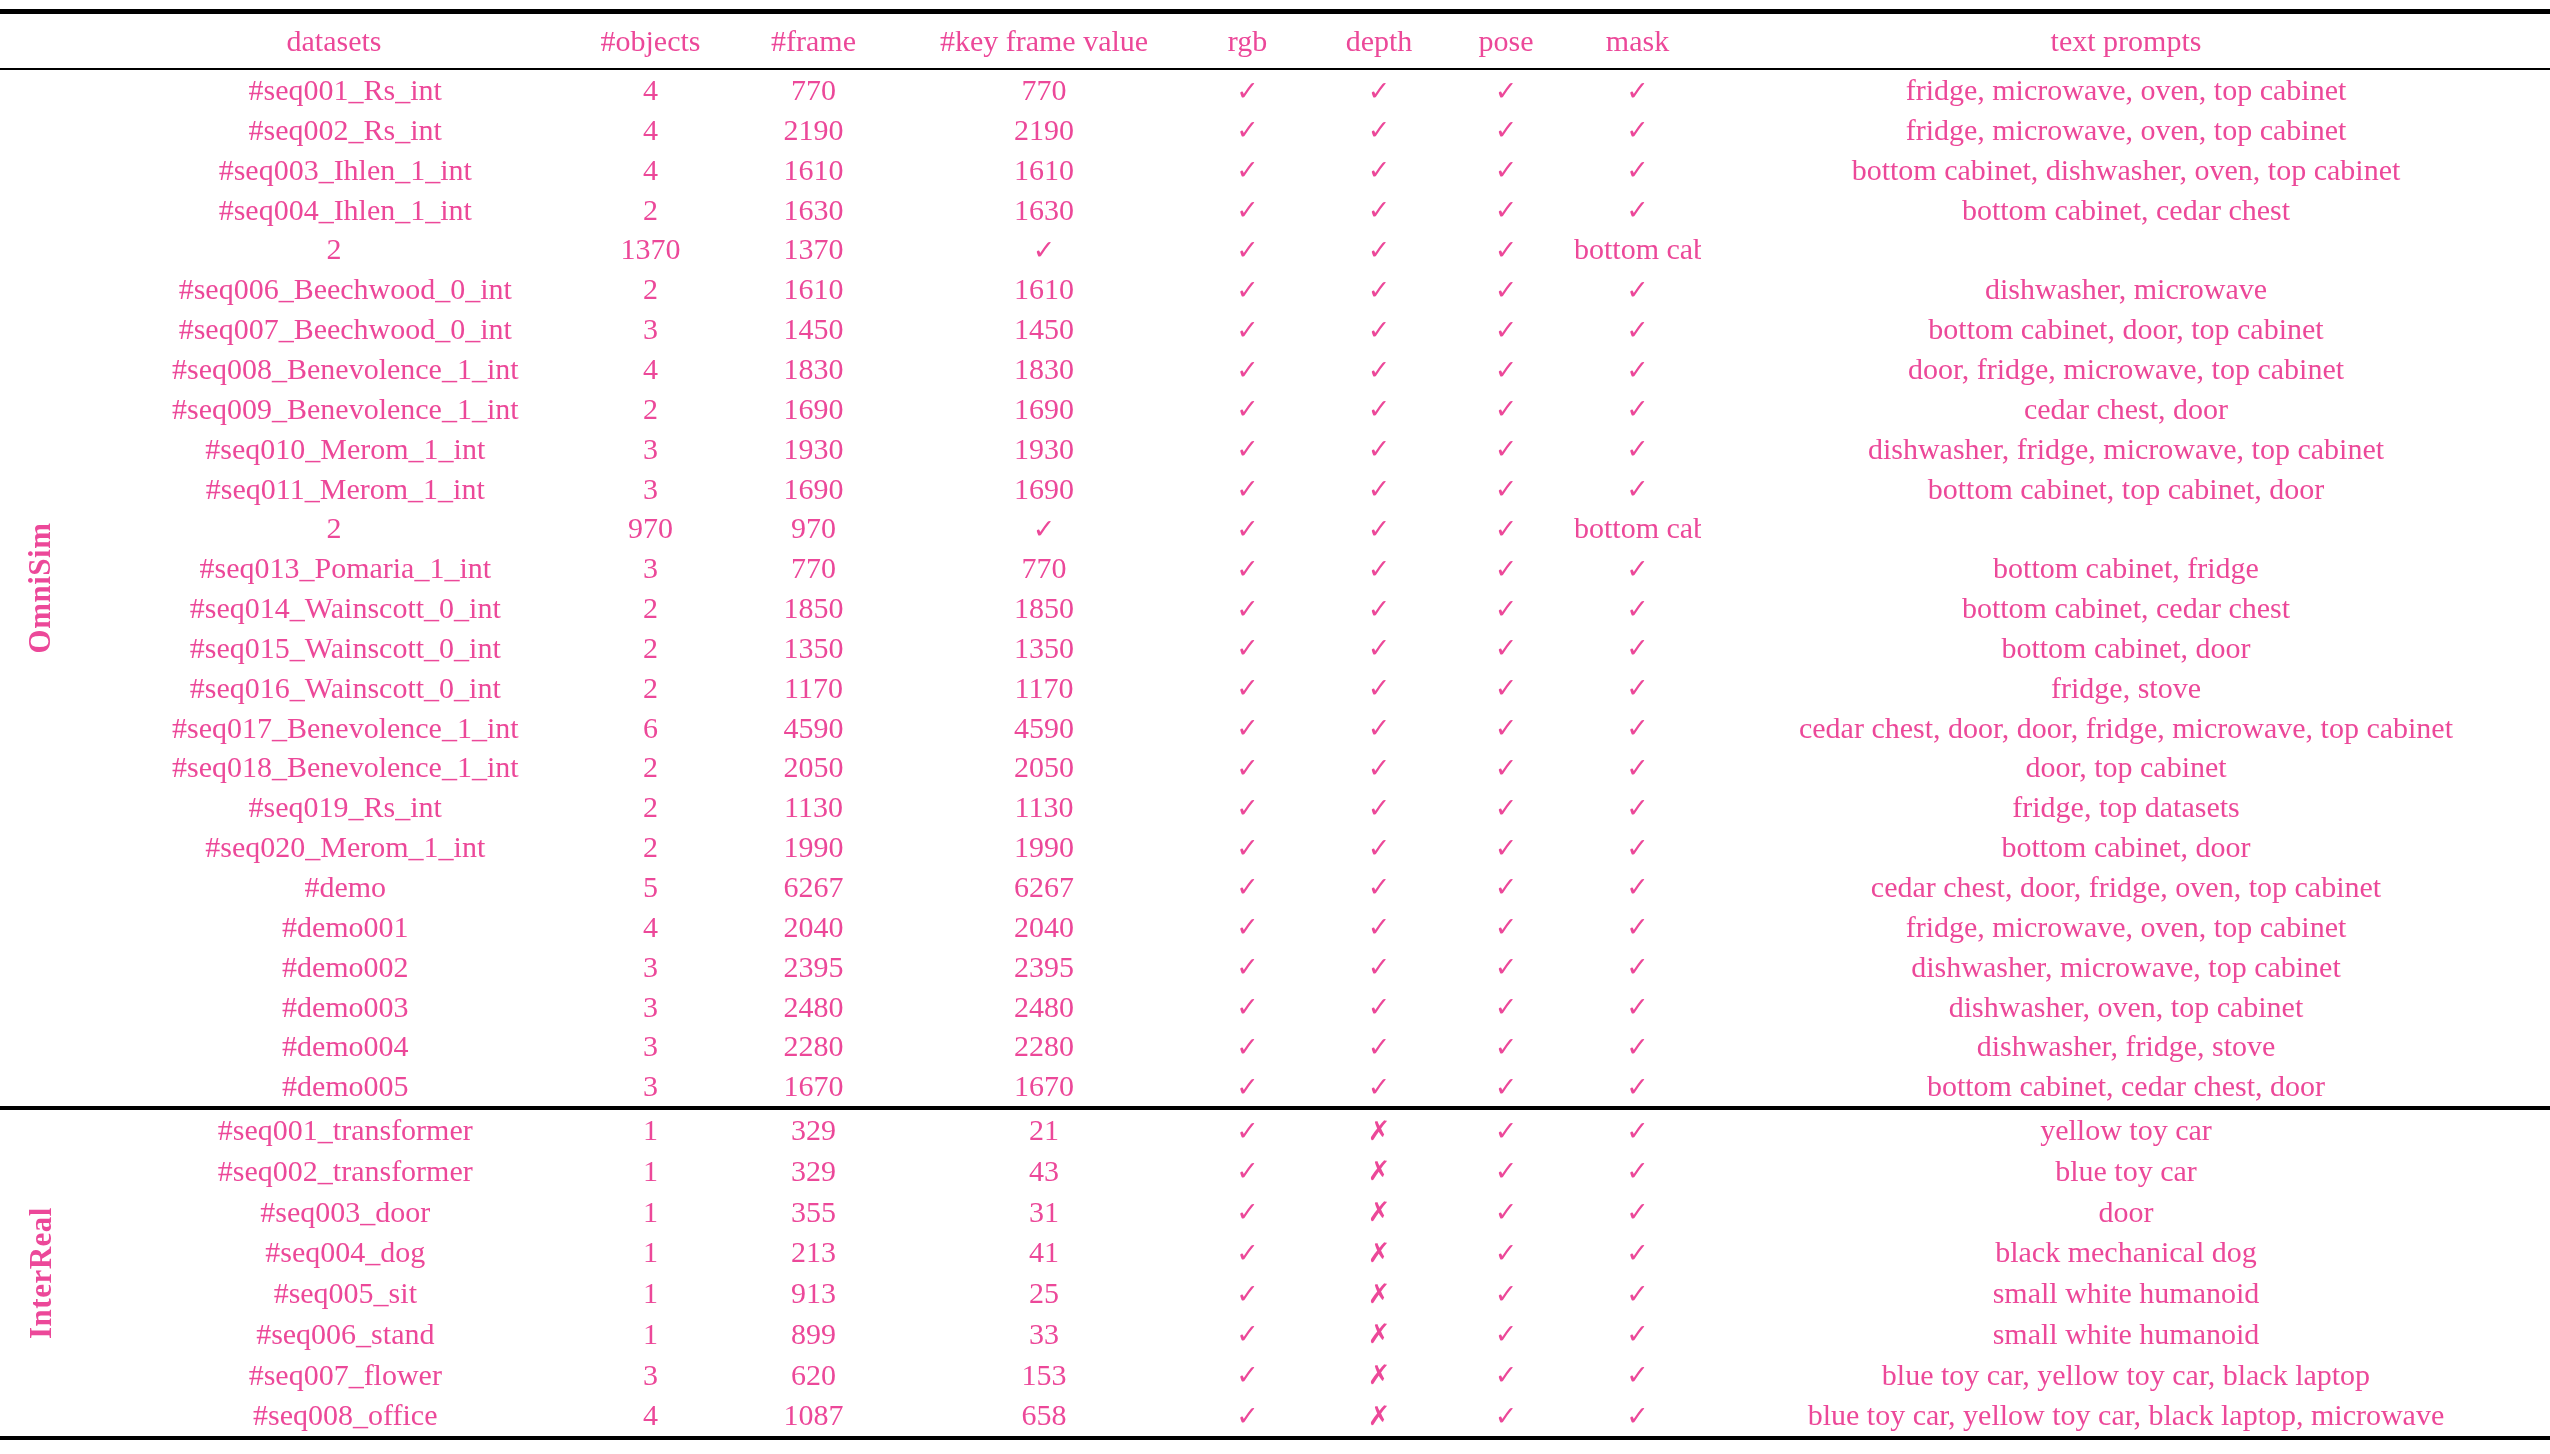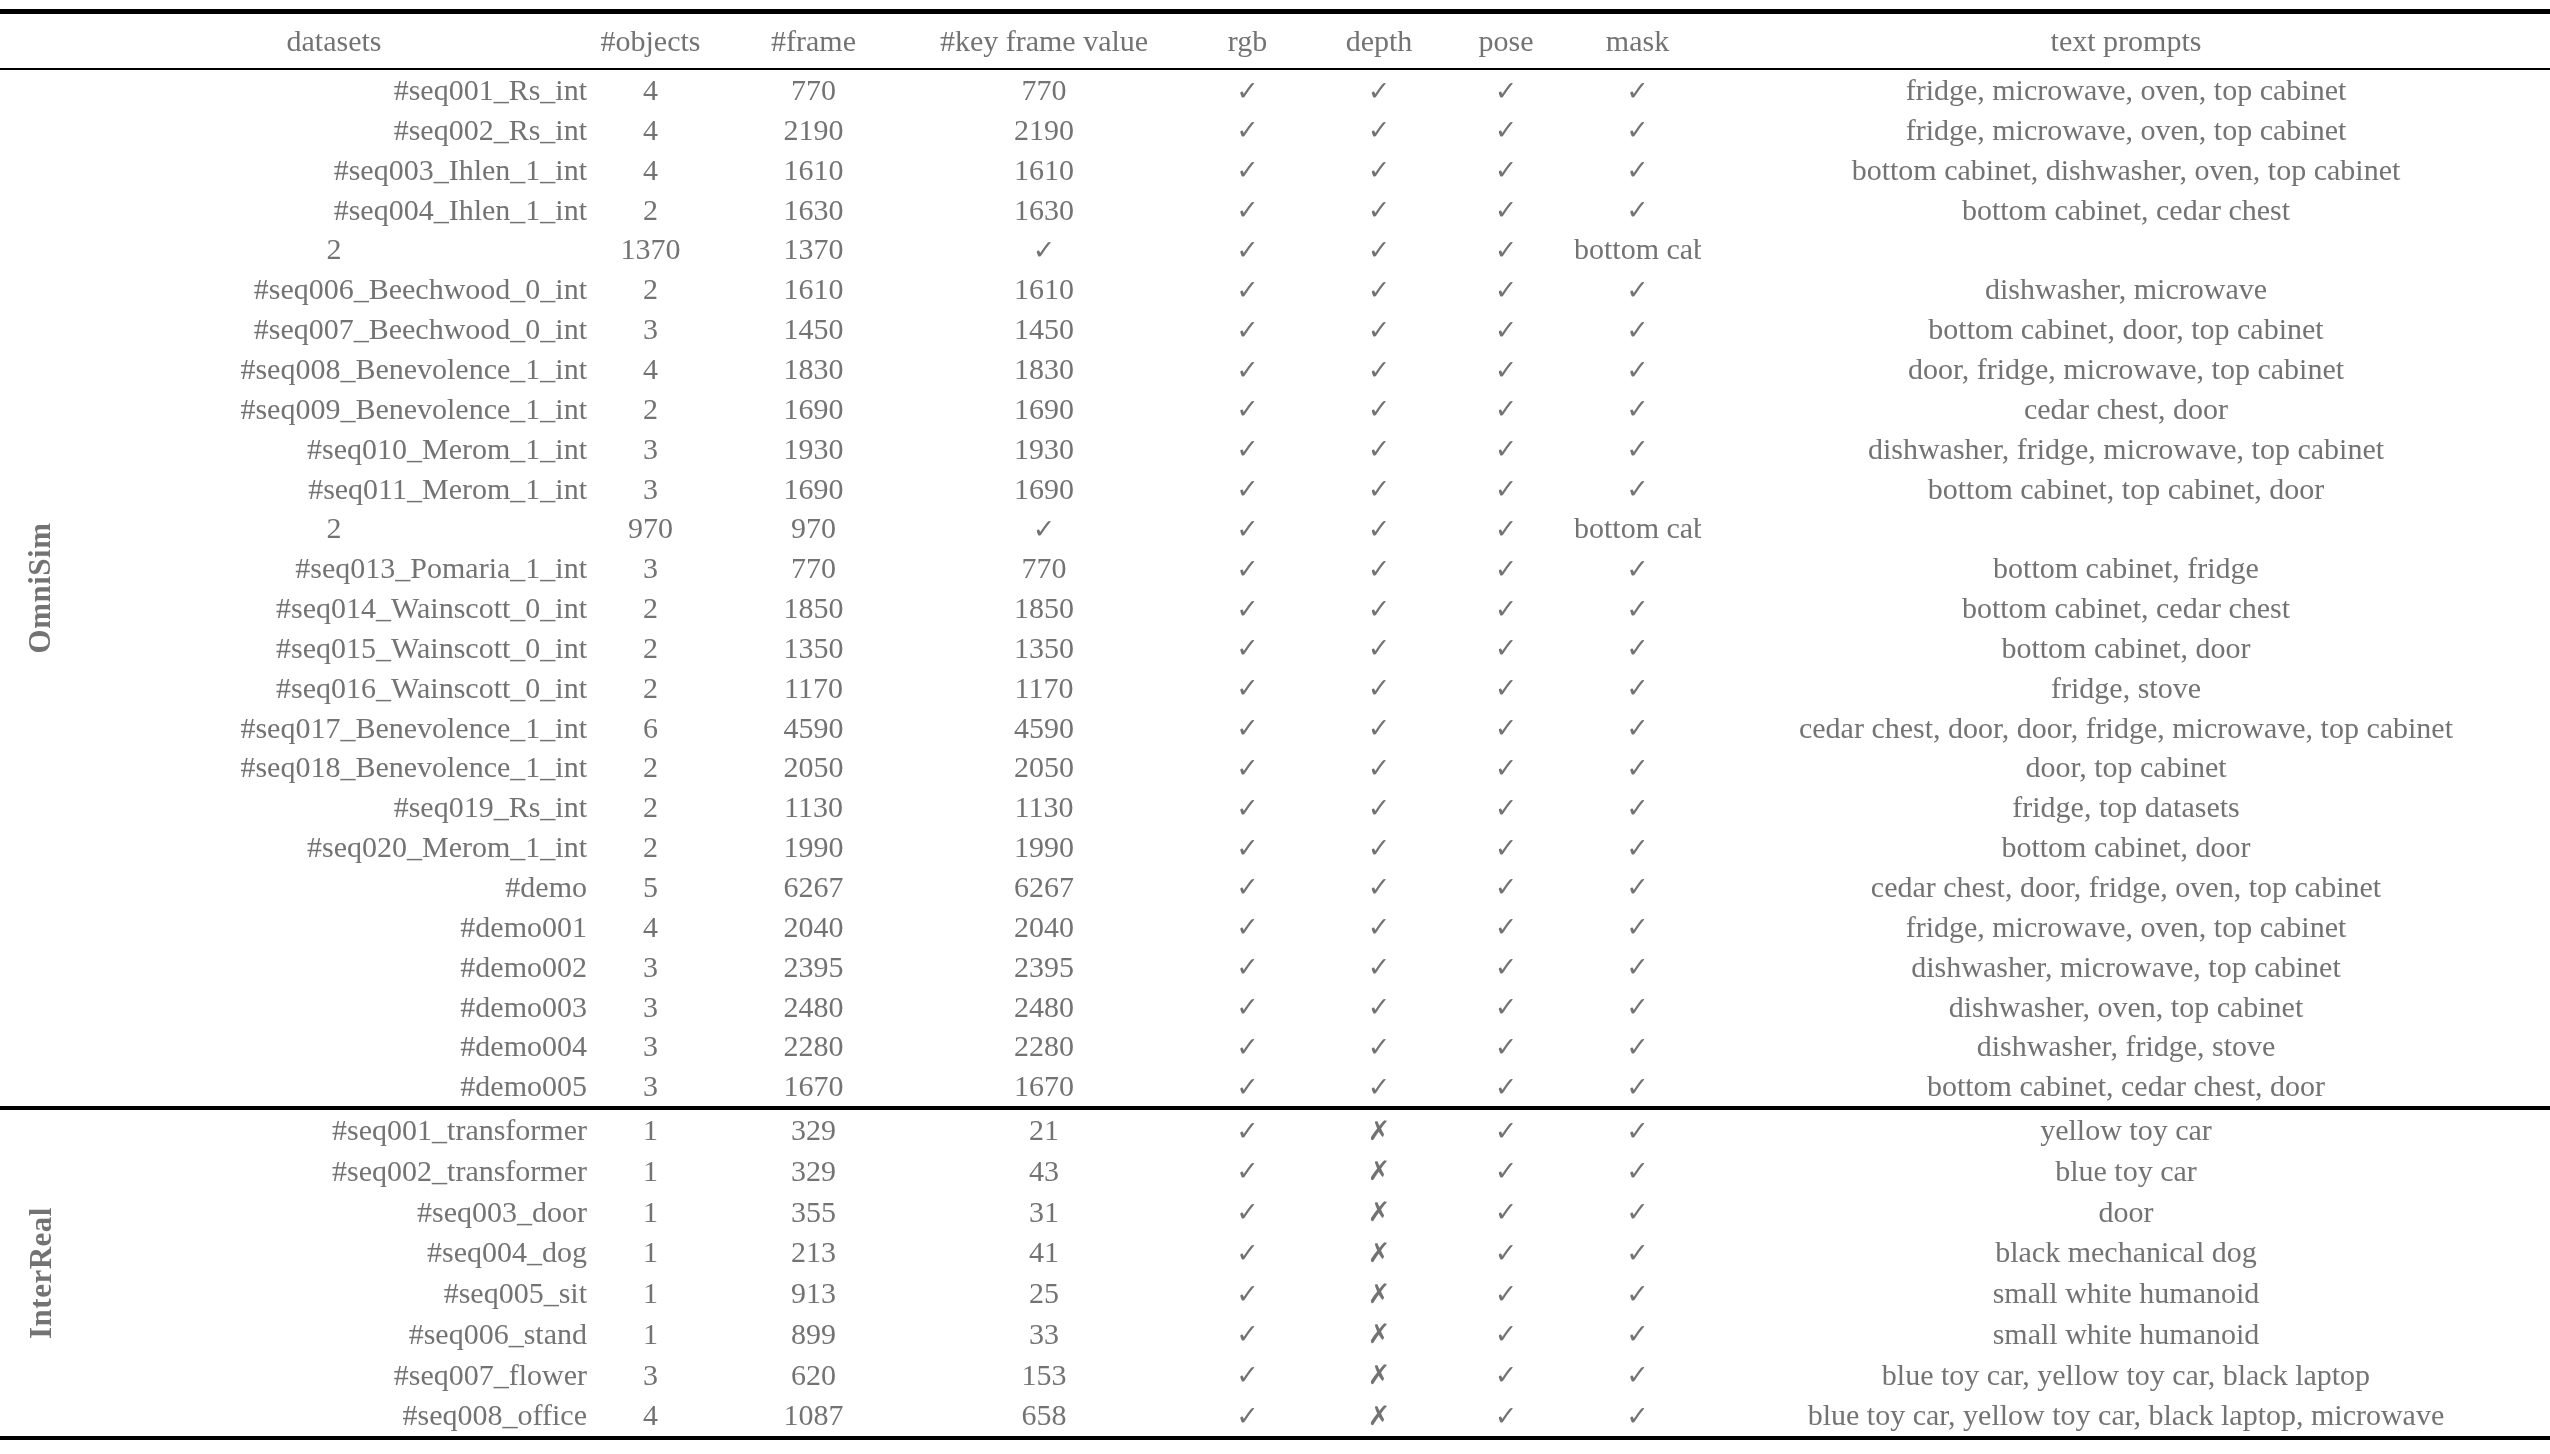--- a/index.html
+++ b/index.html
@@ -3,40 +3,40 @@
 <meta charset="utf-8">
 <style>
   html, body { margin: 0; padding: 0; background: #ffffff; }
   .page {
     position: relative;
     width: 2550px;
     height: 1454px;
     background: #ffffff;
     font-family: "Liberation Serif", "DejaVu Serif", serif;
     font-size: 30px;
-    color: #737373;
+    color: #ec4899;
     box-sizing: border-box;
     padding-top: 9px;
   }
   .rule { width: 100%; background: #000; }
   .toprule    { height: 4.5px; }
   .headrule   { height: 2.7px; }
   .midrule    { height: 3.6px; }
   .bottomrule { height: 4.5px; }
 
   .grid-row {
     display: grid;
     grid-template-columns: 81px 506px 127px 199px 262px 145px 118px 136px 127px 850px;
     align-items: center;
   }
   .header-row { height: 54px; }
   .header-row .cell { text-align: center; }
 
   .cell { text-align: center; overflow: hidden; white-space: nowrap; }
-  .cell.dataset { text-align: right; padding-left: 22.6px; }
+  .cell.dataset { text-align: center; padding-left: 22.6px; }
 
   .group-section { position: relative; }
   .group-section .rows { display: flex; flex-direction: column; height: 100%; }
   .group-section .rows .grid-row { flex: 1 1 auto; }
   #section-omnisim  { height: 1036px; }
   #section-interreal{ height: 326px;  }
 
   .group-label {
     position: absolute;
     left: 0; top: 0;

